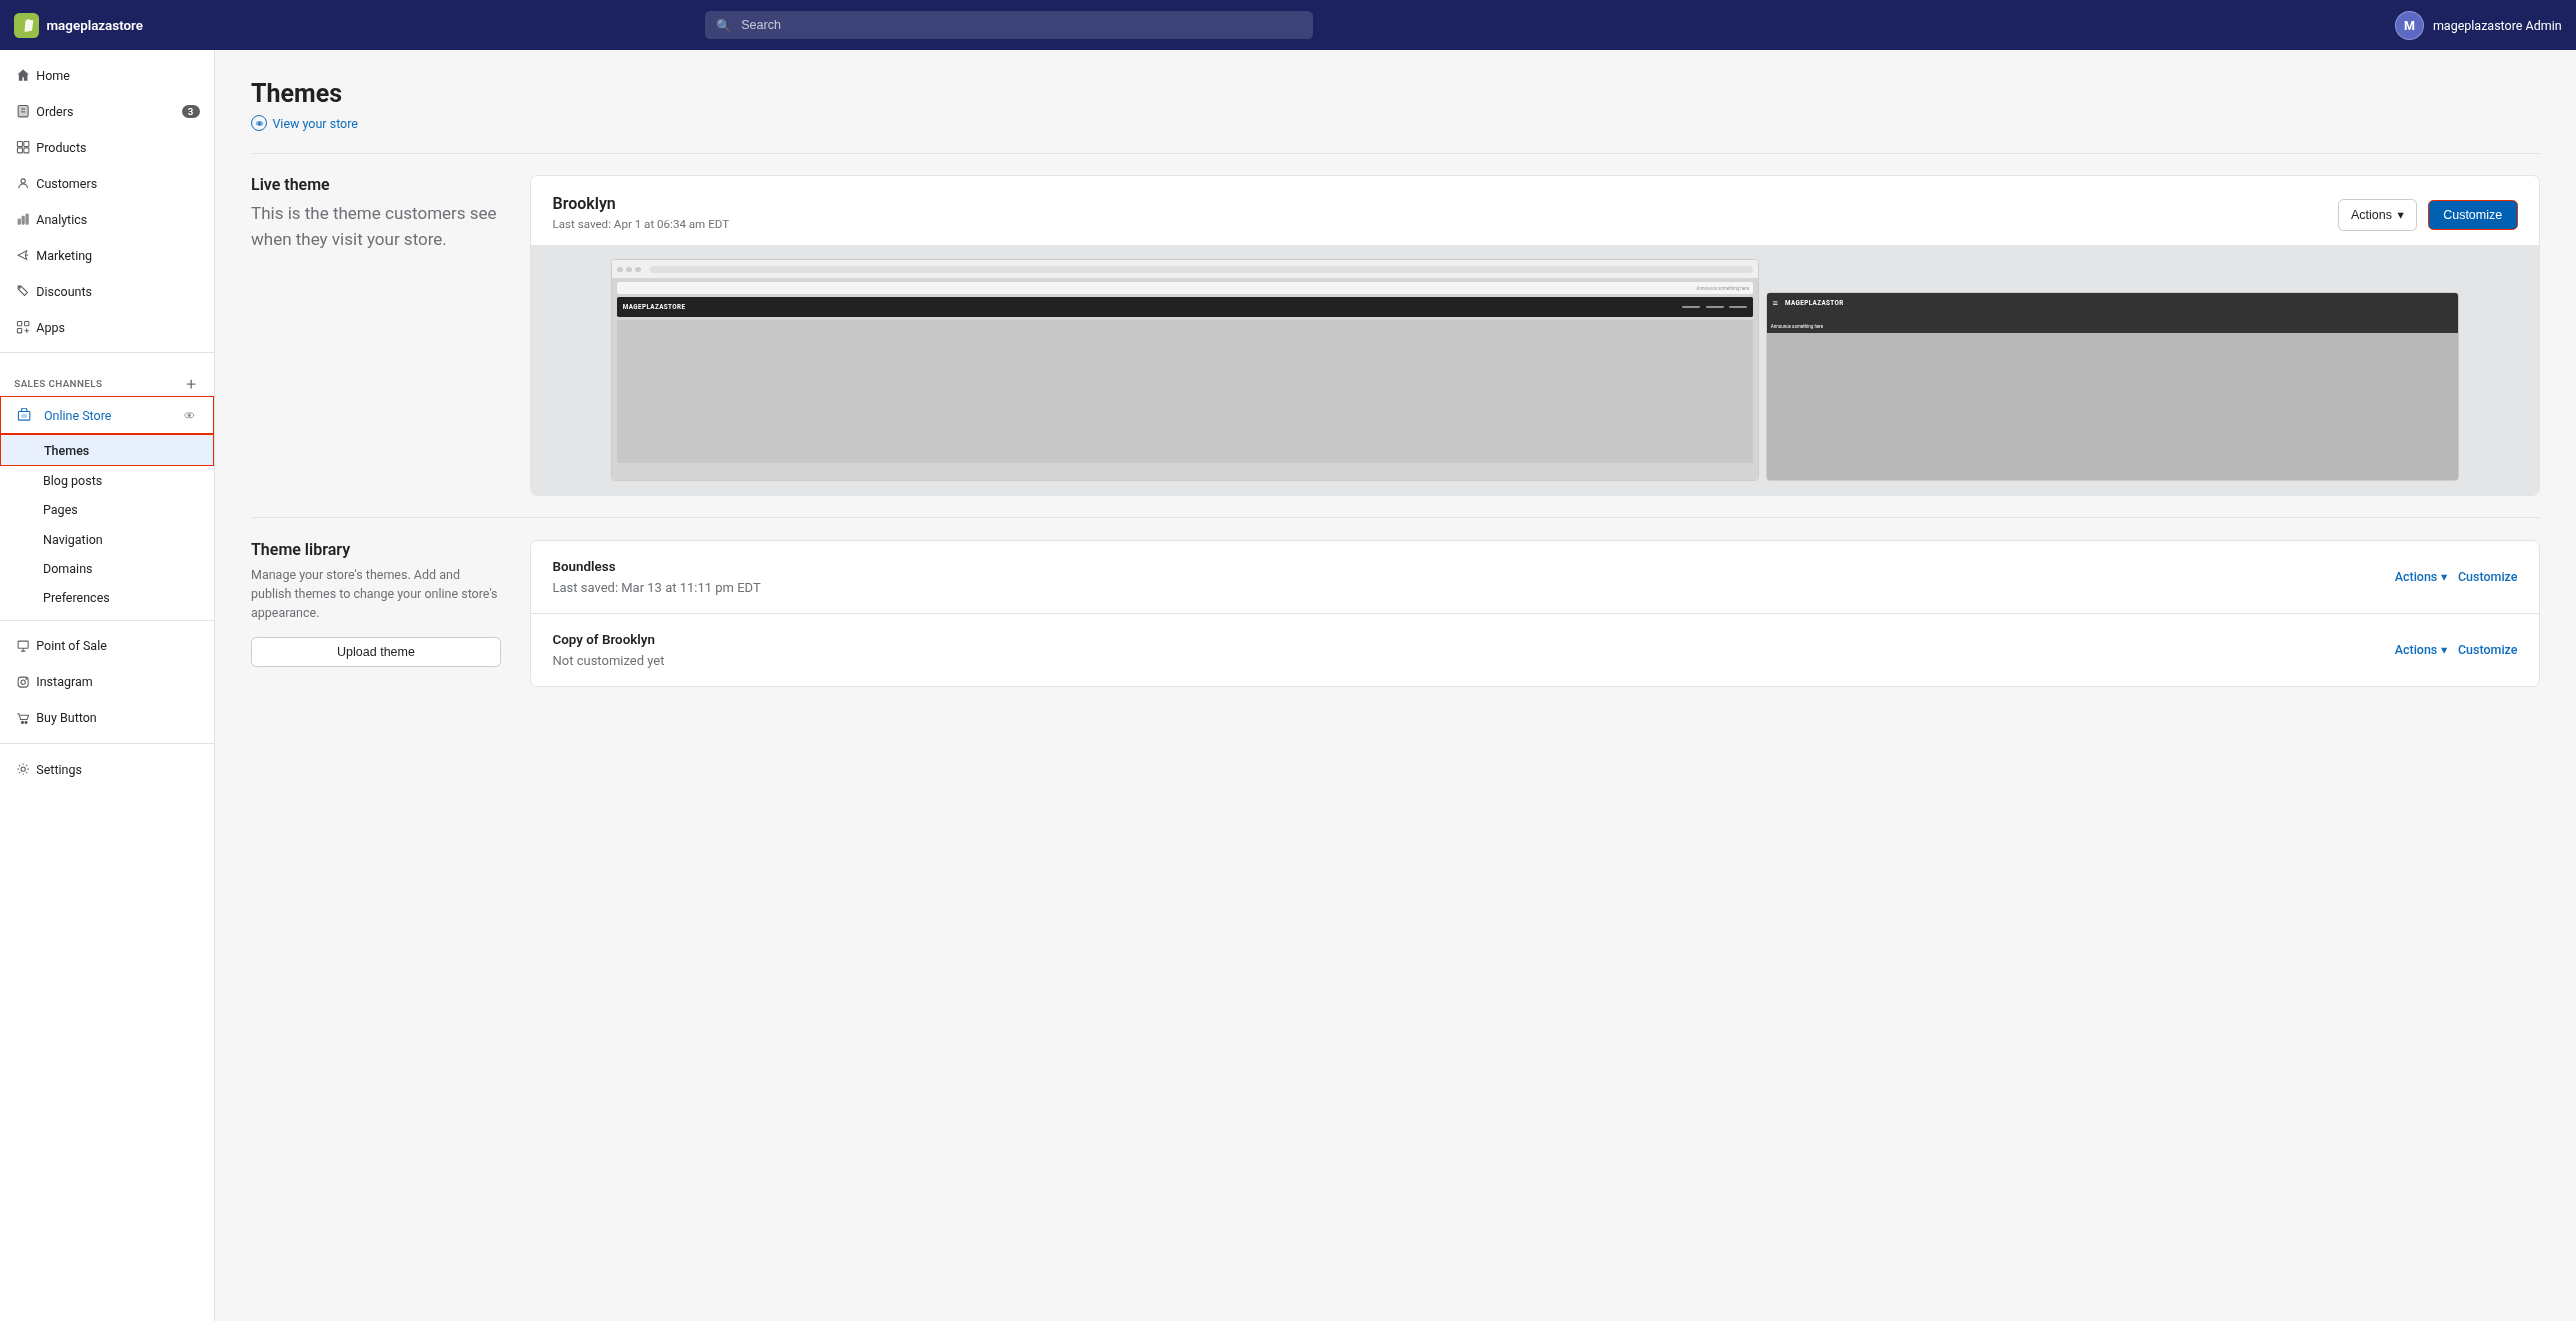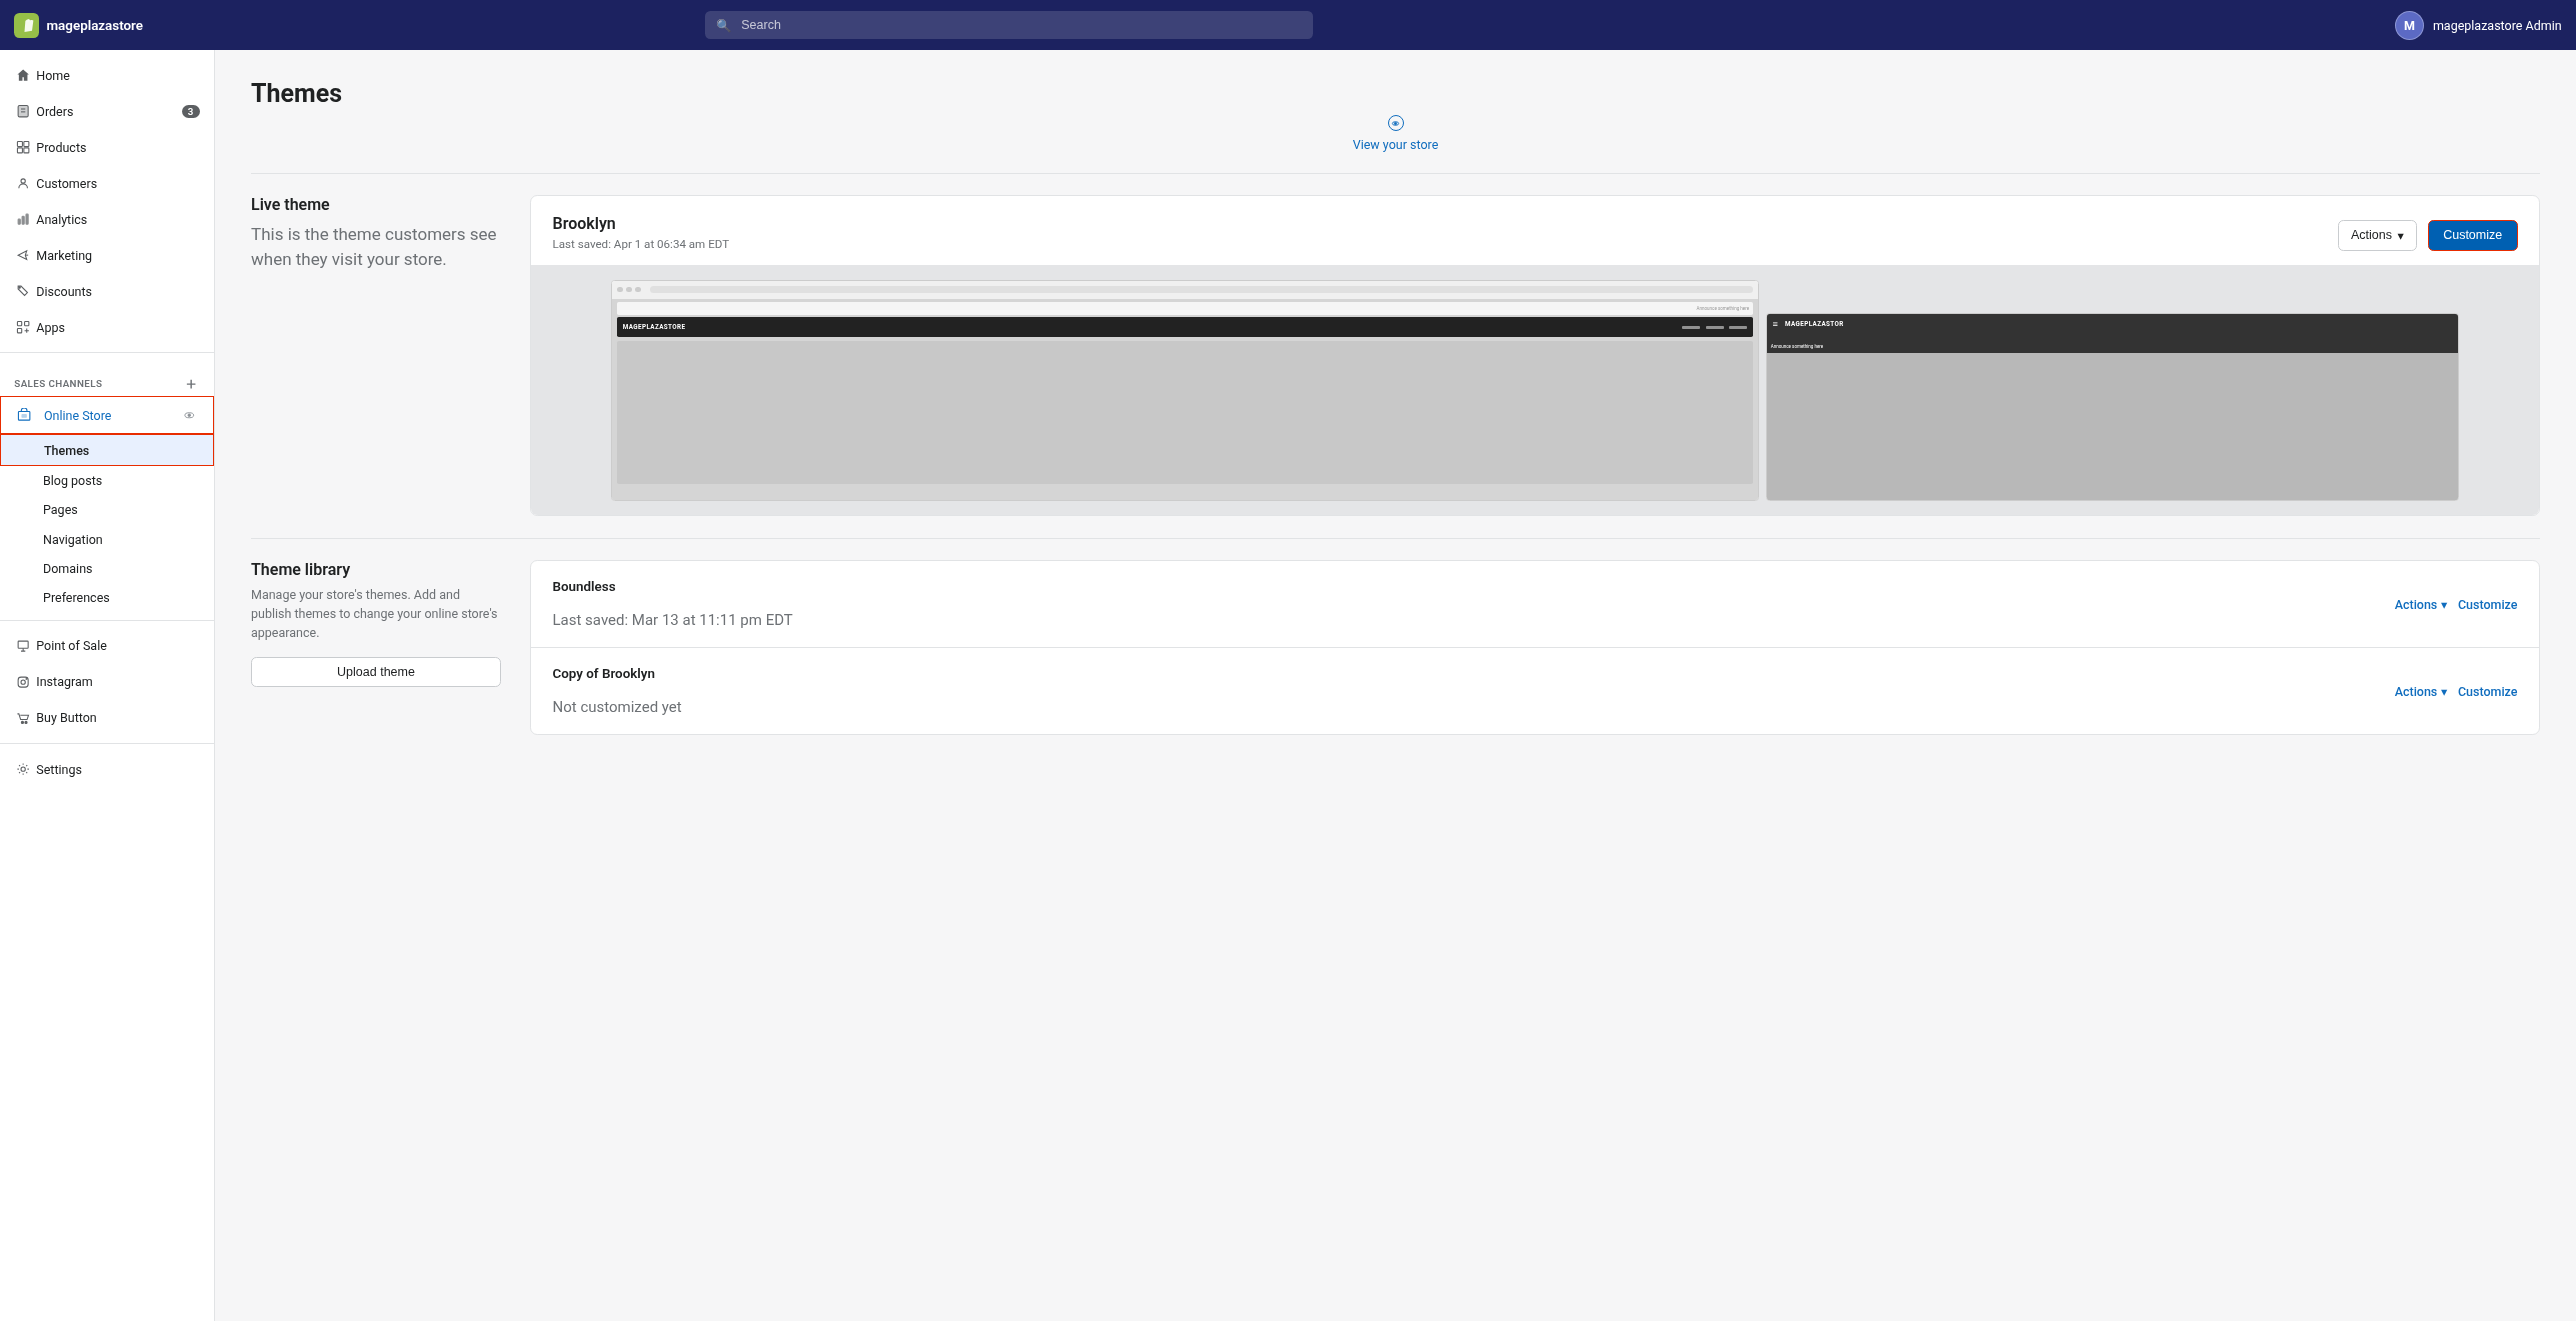--- a/index.html
+++ b/index.html
@@ -195,27 +195,26 @@
       background: #f6f6f7;
     }
     .page-title {
       font-size: 25px;
       font-weight: 700;
       color: #202223;
       margin-bottom: 7.2px;
     }
     .view-store-link {
       display: flex;
-      align-items: center;
+      align-items: flex-end;
       gap: 5.4px;
       color: #106dbe;
       font-size: 12.5px;
       cursor: pointer;
       margin-bottom: 21.5px;
-      flex-direction: column;
     }
     .section-divider { height: 0.9px; background: #e1e3e5; margin: 21.5px 0; }
 
     
     .theme-section {
       display: flex;
       gap: 29px;
       margin-bottom: 0;
     }
     .theme-section-left {
@@ -407,23 +406,23 @@
       padding: 18px 21.5px;
       border-bottom: 0.9px solid #e1e3e5;
     }
     .library-card-item:last-child { border-bottom: none; }
     .library-item-info h4 {
       font-size: 13.4px;
       font-weight: 600;
       color: #202223;
     }
     .library-item-info p {
-      font-size: 15px;
+      font-size: 13px;
       color: #6d7175;
-      margin-top: 17px;
+      margin-top: 6px;
     }
     .library-item-actions {
       display: flex;
       align-items: center;
       gap: 10.7px;
     }
     .btn-actions-small {
       display: flex;
       align-items: center;
       gap: 3.6px;

